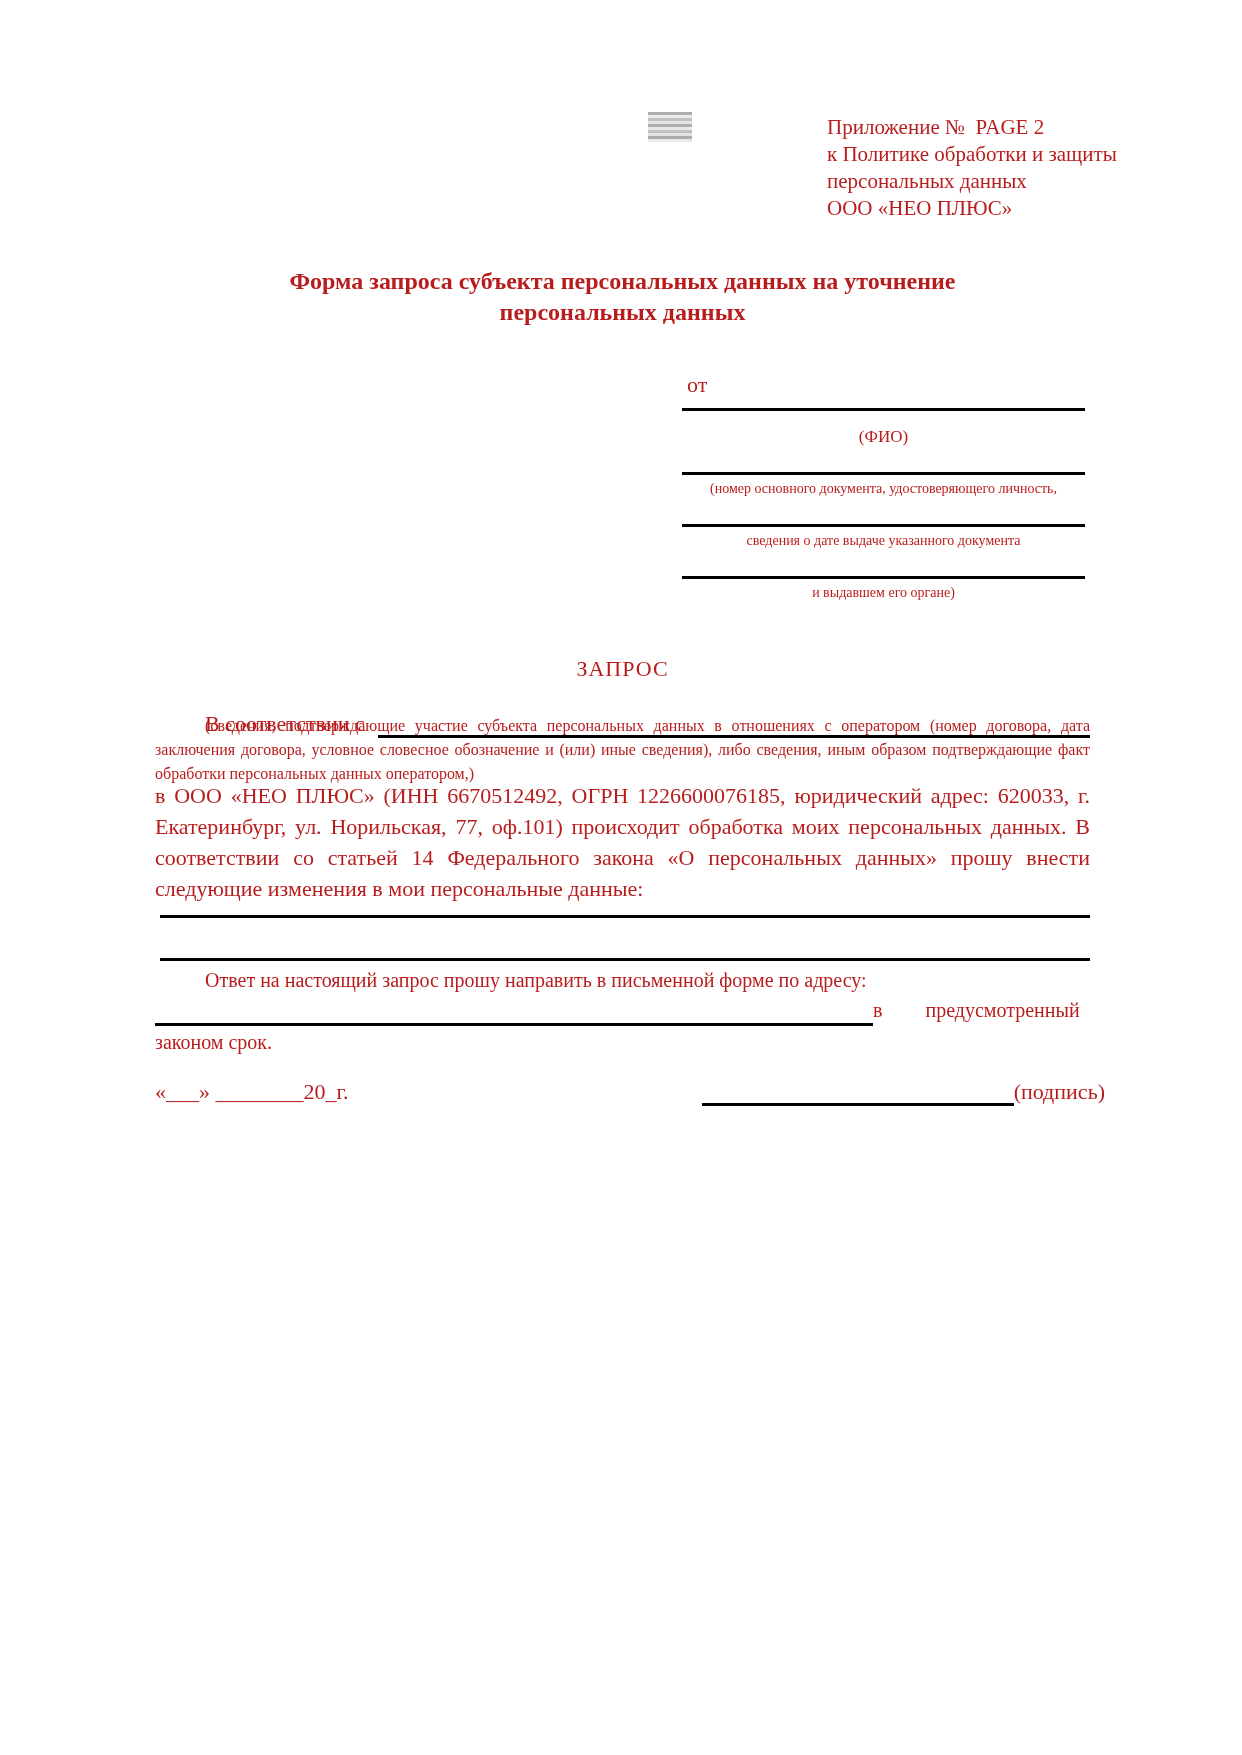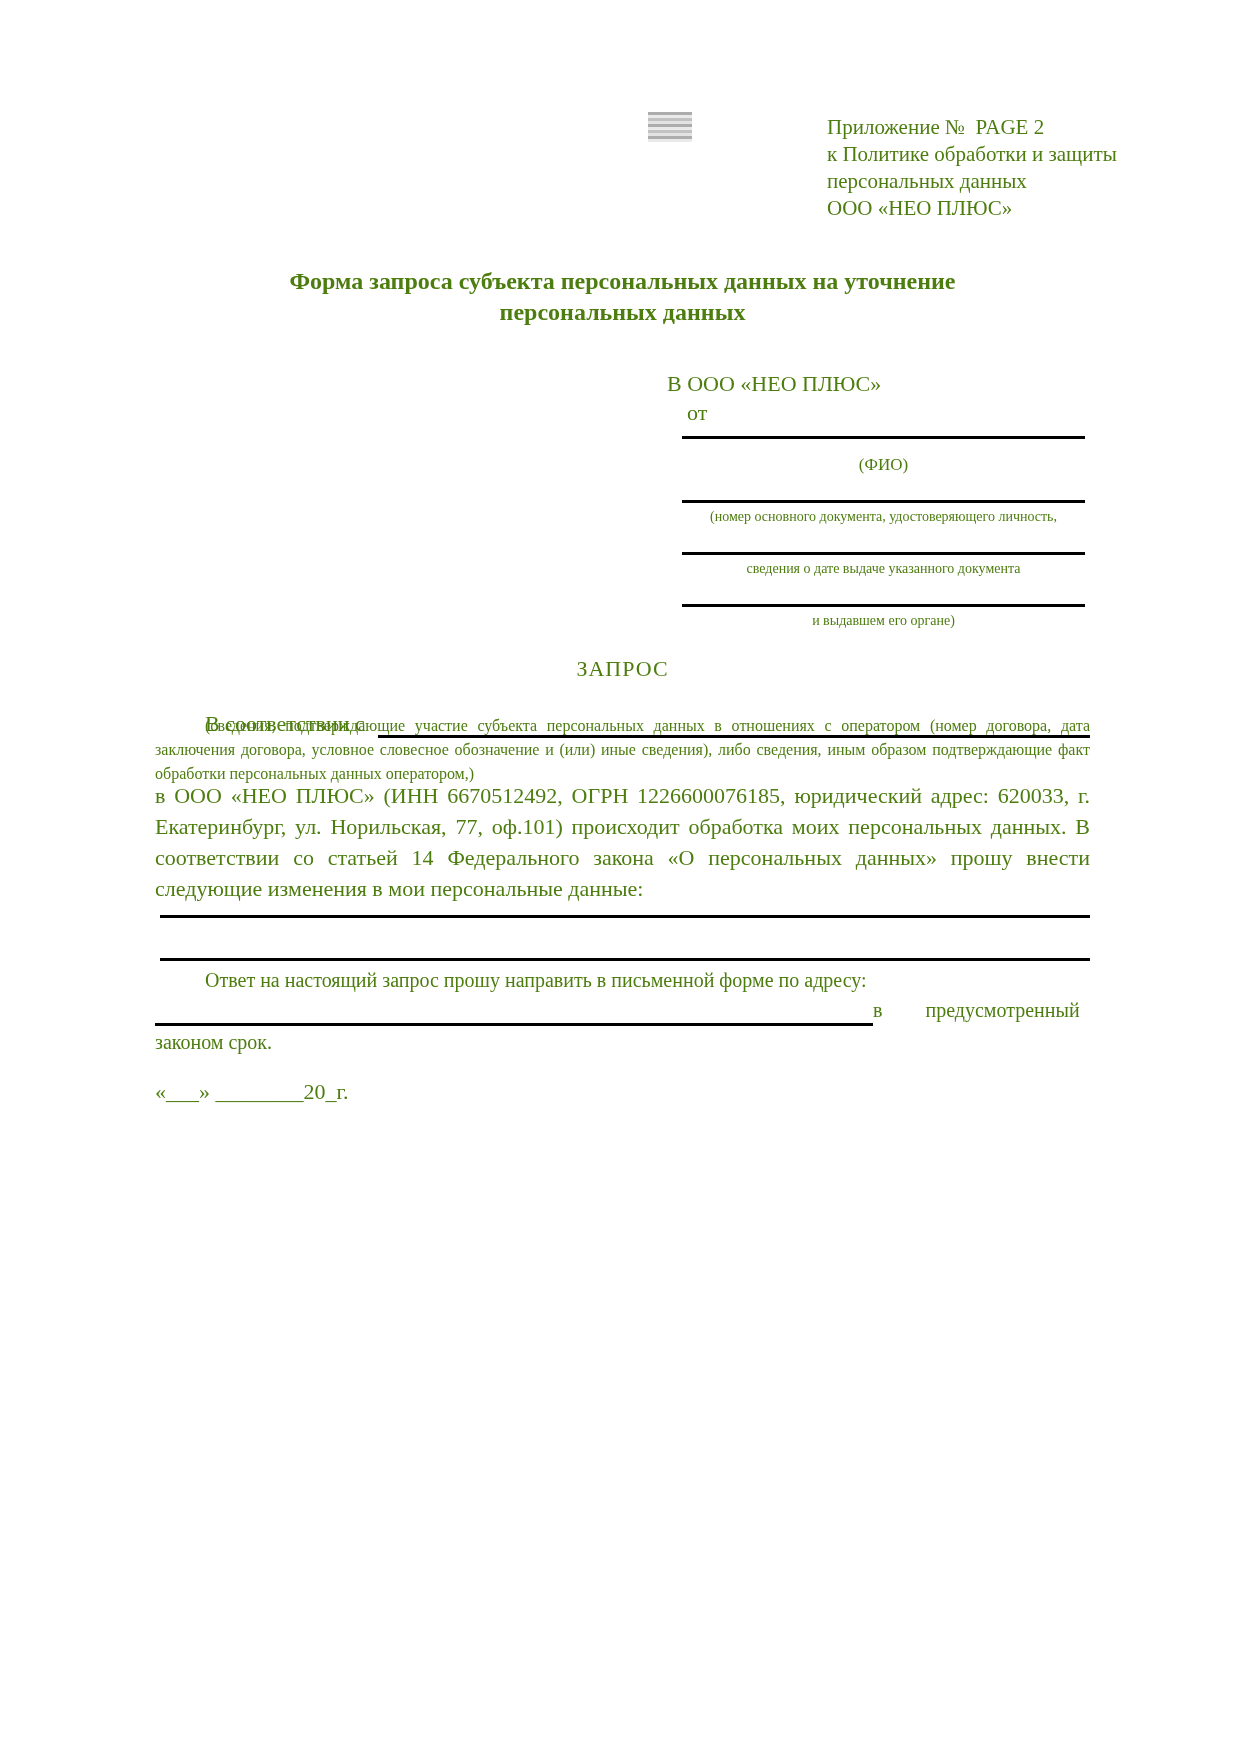--- a/index.html
+++ b/index.html
@@ -1,19 +1,19 @@
 <!DOCTYPE html>
 <html><head>
 <meta charset="utf-8">
 <style>
   html,body{margin:0;padding:0;background:#ffffff;}
   .page{
     position:relative;
     width:1242px;height:1755px;
-    background:#ffffff;color:#4d7c0f;
+    background:#ffffff;color:#b91c1c;
     font-family:"Liberation Serif","DejaVu Serif",serif;
     overflow:hidden;
   }
   
   .doc-icon{
     position:absolute;left:648px;top:112px;width:44px;height:30px;
     background:repeating-linear-gradient(180deg,#9e9e9e 0 3px,#e6e6e6 3px 6px,#b7b7b7 6px 9px,#dedede 9px 12px);
     opacity:.85;
   }
   .header{
@@ -73,21 +73,20 @@
     <div class="h-line">персональных данных</div>
     <div class="h-line">ООО «НЕО ПЛЮС»</div>
   </div>
 
   <div class="title">
     <div>Форма запроса субъекта персональных данных на уточнение</div>
     <div>персональных данных</div>
   </div>
 
   <div class="recipient">
-    <div class="r-to">В ООО «НЕО ПЛЮС»</div>
     <div class="r-from">от</div>
     <div class="fields">
       <div class="fline first"></div>
       <div class="fcap lg">(ФИО)</div>
       <div class="fline"></div>
       <div class="fcap">(номер основного документа, удостоверяющего личность,</div>
       <div class="fline"></div>
       <div class="fcap">сведения о дате выдаче указанного документа</div>
       <div class="fline"></div>
       <div class="fcap">и выдавшем его органе)</div>
@@ -112,15 +111,19 @@
     <div class="reply-p1">Ответ на настоящий запрос прошу направить в письменной форме по адресу:</div>
     <div class="reply-p2">
       <span class="addr-line"></span>
       <span class="reply-suffix">в предусмотренный</span>
     </div>
     <div class="reply-p3">законом срок.</div>
   </div>
 
   <div class="sig-row">
     <span class="sig-date">«___» ________20_г.</span>
+    <span class="sig-right">
+      <span class="sig-line"></span>
+      <span class="sig-cap">(подпись)</span>
+    </span>
   </div>
 
 </div>
 
 </body></html>

